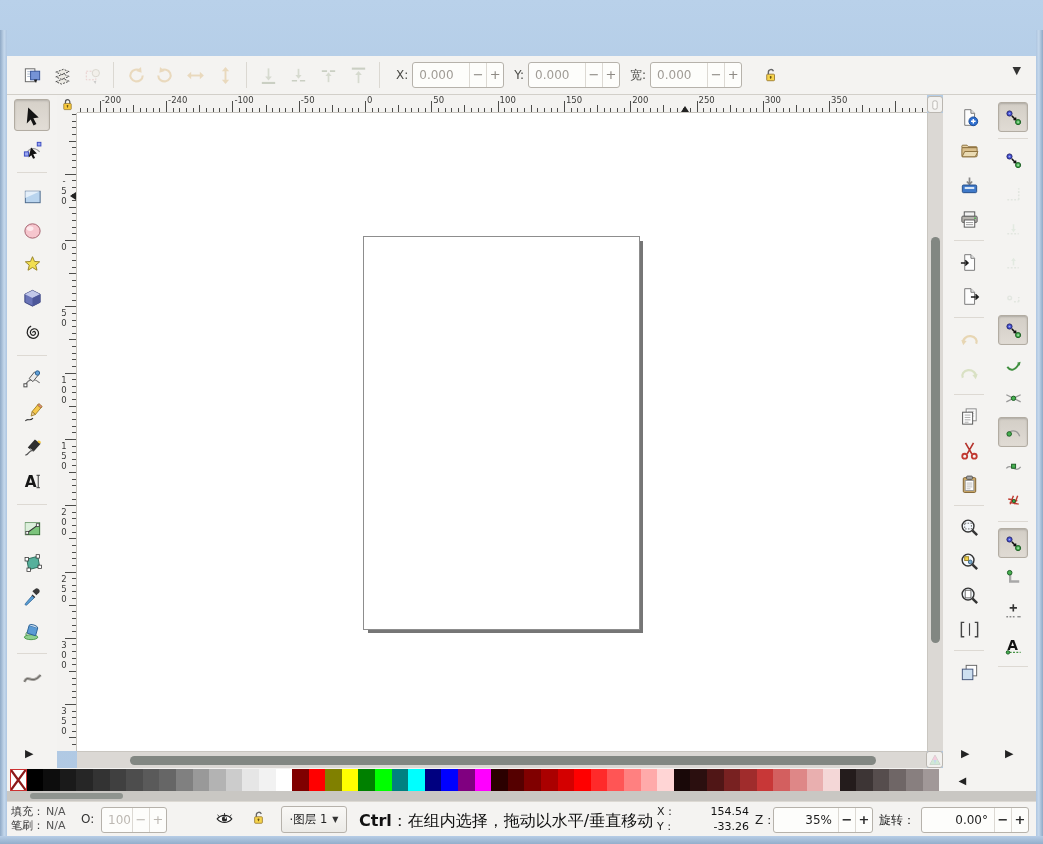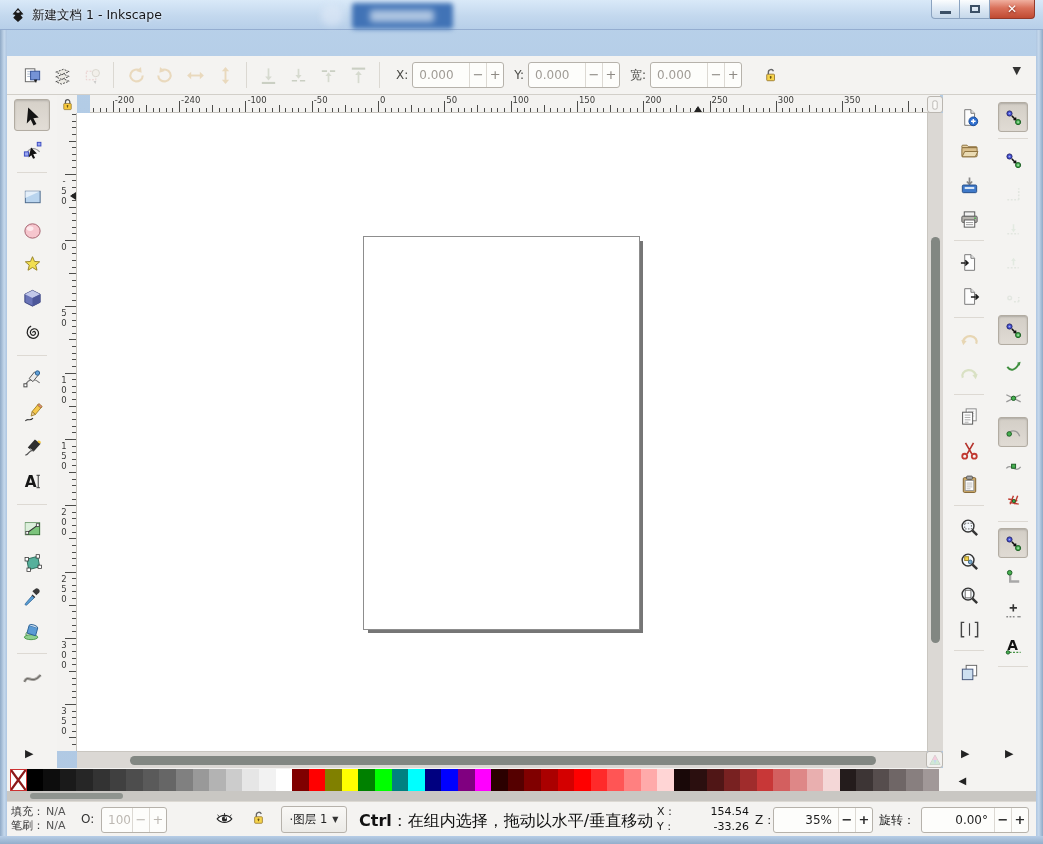--- a/index.html
+++ b/index.html
@@ -64,21 +64,21 @@
   .toolbox .btn{width:36px;height:32px;margin:1px 0;}
   .toolbox .btn.active{background:linear-gradient(180deg,#d6d1c9,#e2ddd6);
     border:1px solid #b2aca2;box-shadow:inset 0 1px 2px rgba(0,0,0,.15);}
   .sep-v{height:1px;width:30px;background:#ddd9d3;margin:6px 0;flex:0 0 auto;}
   .overflow-b{margin-top:auto;margin-bottom:8px;align-self:flex-start;margin-left:18px;
     font-size:11px;color:#222;}
 
   
   .rcorner{left:57px;top:95px;width:20px;height:18px;background:#f3f2f0;
     display:flex;align-items:center;justify-content:center;}
-  .hruler{left:90px;top:95px;width:850px;height:18px;background:#f3f2f0;
+  .hruler{left:77px;top:95px;width:850px;height:18px;background:#f3f2f0;
     border-bottom:1px solid #c6c3bd;overflow:hidden;}
   .vruler{left:57px;top:113px;width:20px;height:638px;background:#f3f2f0;
     border-right:1px solid #c6c3bd;overflow:hidden;}
   .htick{position:absolute;bottom:0;width:1px;background:#4c4c4a;}
   .vtick{position:absolute;right:0;height:1px;background:#4c4c4a;}
   .hlabel{position:absolute;top:0;font-size:8.5px;color:#3a3a38;}
   .vlabel{position:absolute;left:2px;font-size:8.5px;color:#3a3a38;
     writing-mode:vertical-rl;text-orientation:upright;}
   .hmarker{position:absolute;bottom:0;width:0;height:0;border-left:4px solid transparent;
     border-right:4px solid transparent;border-bottom:6px solid #222;}
@@ -146,42 +146,20 @@
     background:linear-gradient(270deg,#8fa9c6,#c5d8ec 60%,#aec6e1);}
   .border-b{left:0;bottom:0;width:1043px;height:8px;
     background:linear-gradient(180deg,#b7cde6,#93aecb);}
   b{font-weight:bold;}
 </style>
 </head>
 <body>
 
 <div class="win">
 
-  <div class="abs titlebar">
-    <svg class="abs appicon" viewBox="0 0 22 22">
-      <path d="M11 1.5 l7.5 8.5 -4 1 3 3.8 -6.5 5.7 -6.5-5.7 3-3.8 -4-1z" fill="#1b1b1b"></path>
-      <path d="M8 7 l3-3 3 3 -3 1.2z" fill="#cfd6e2"></path>
-    </svg>
-    <span class="abs title">新建文档 1 - Inkscape</span>
-    <div class="abs censor-orb"></div>
-    <div class="abs censor">
-        <div class="censor-inner"></div>
-      </div>
-    <div class="abs winbtns">
-      <div class="wb minb">
-          <span class="g-min"></span>
-        </div>
-      <div class="wb maxb">
-          <span class="g-max"></span>
-        </div>
-      <div class="wb closeb">
-          <span class="g-x">✕</span>
-        </div>
-    </div>
-  </div>
 
   <div class="abs toolbar" id="toolbar">
       <div class="btn">
         <svg class="ic" viewBox="0 0 22 22">
           <rect x="3.5" y="4" width="10" height="13.5" fill="#fff" stroke="#666"></rect>
           <path d="M5.5 7 h6 M5.5 9.5 h6 M5.5 12 h6" stroke="#aab8cc"></path>
           <rect x="9" y="6.5" width="9.5" height="9" fill="#7593d6" stroke="#35549a"></rect>
           <path d="M12.5 15.5 l2.2 3.4 1.2-3.6z" fill="#1a1a1a"></path>
         </svg>
       </div>

